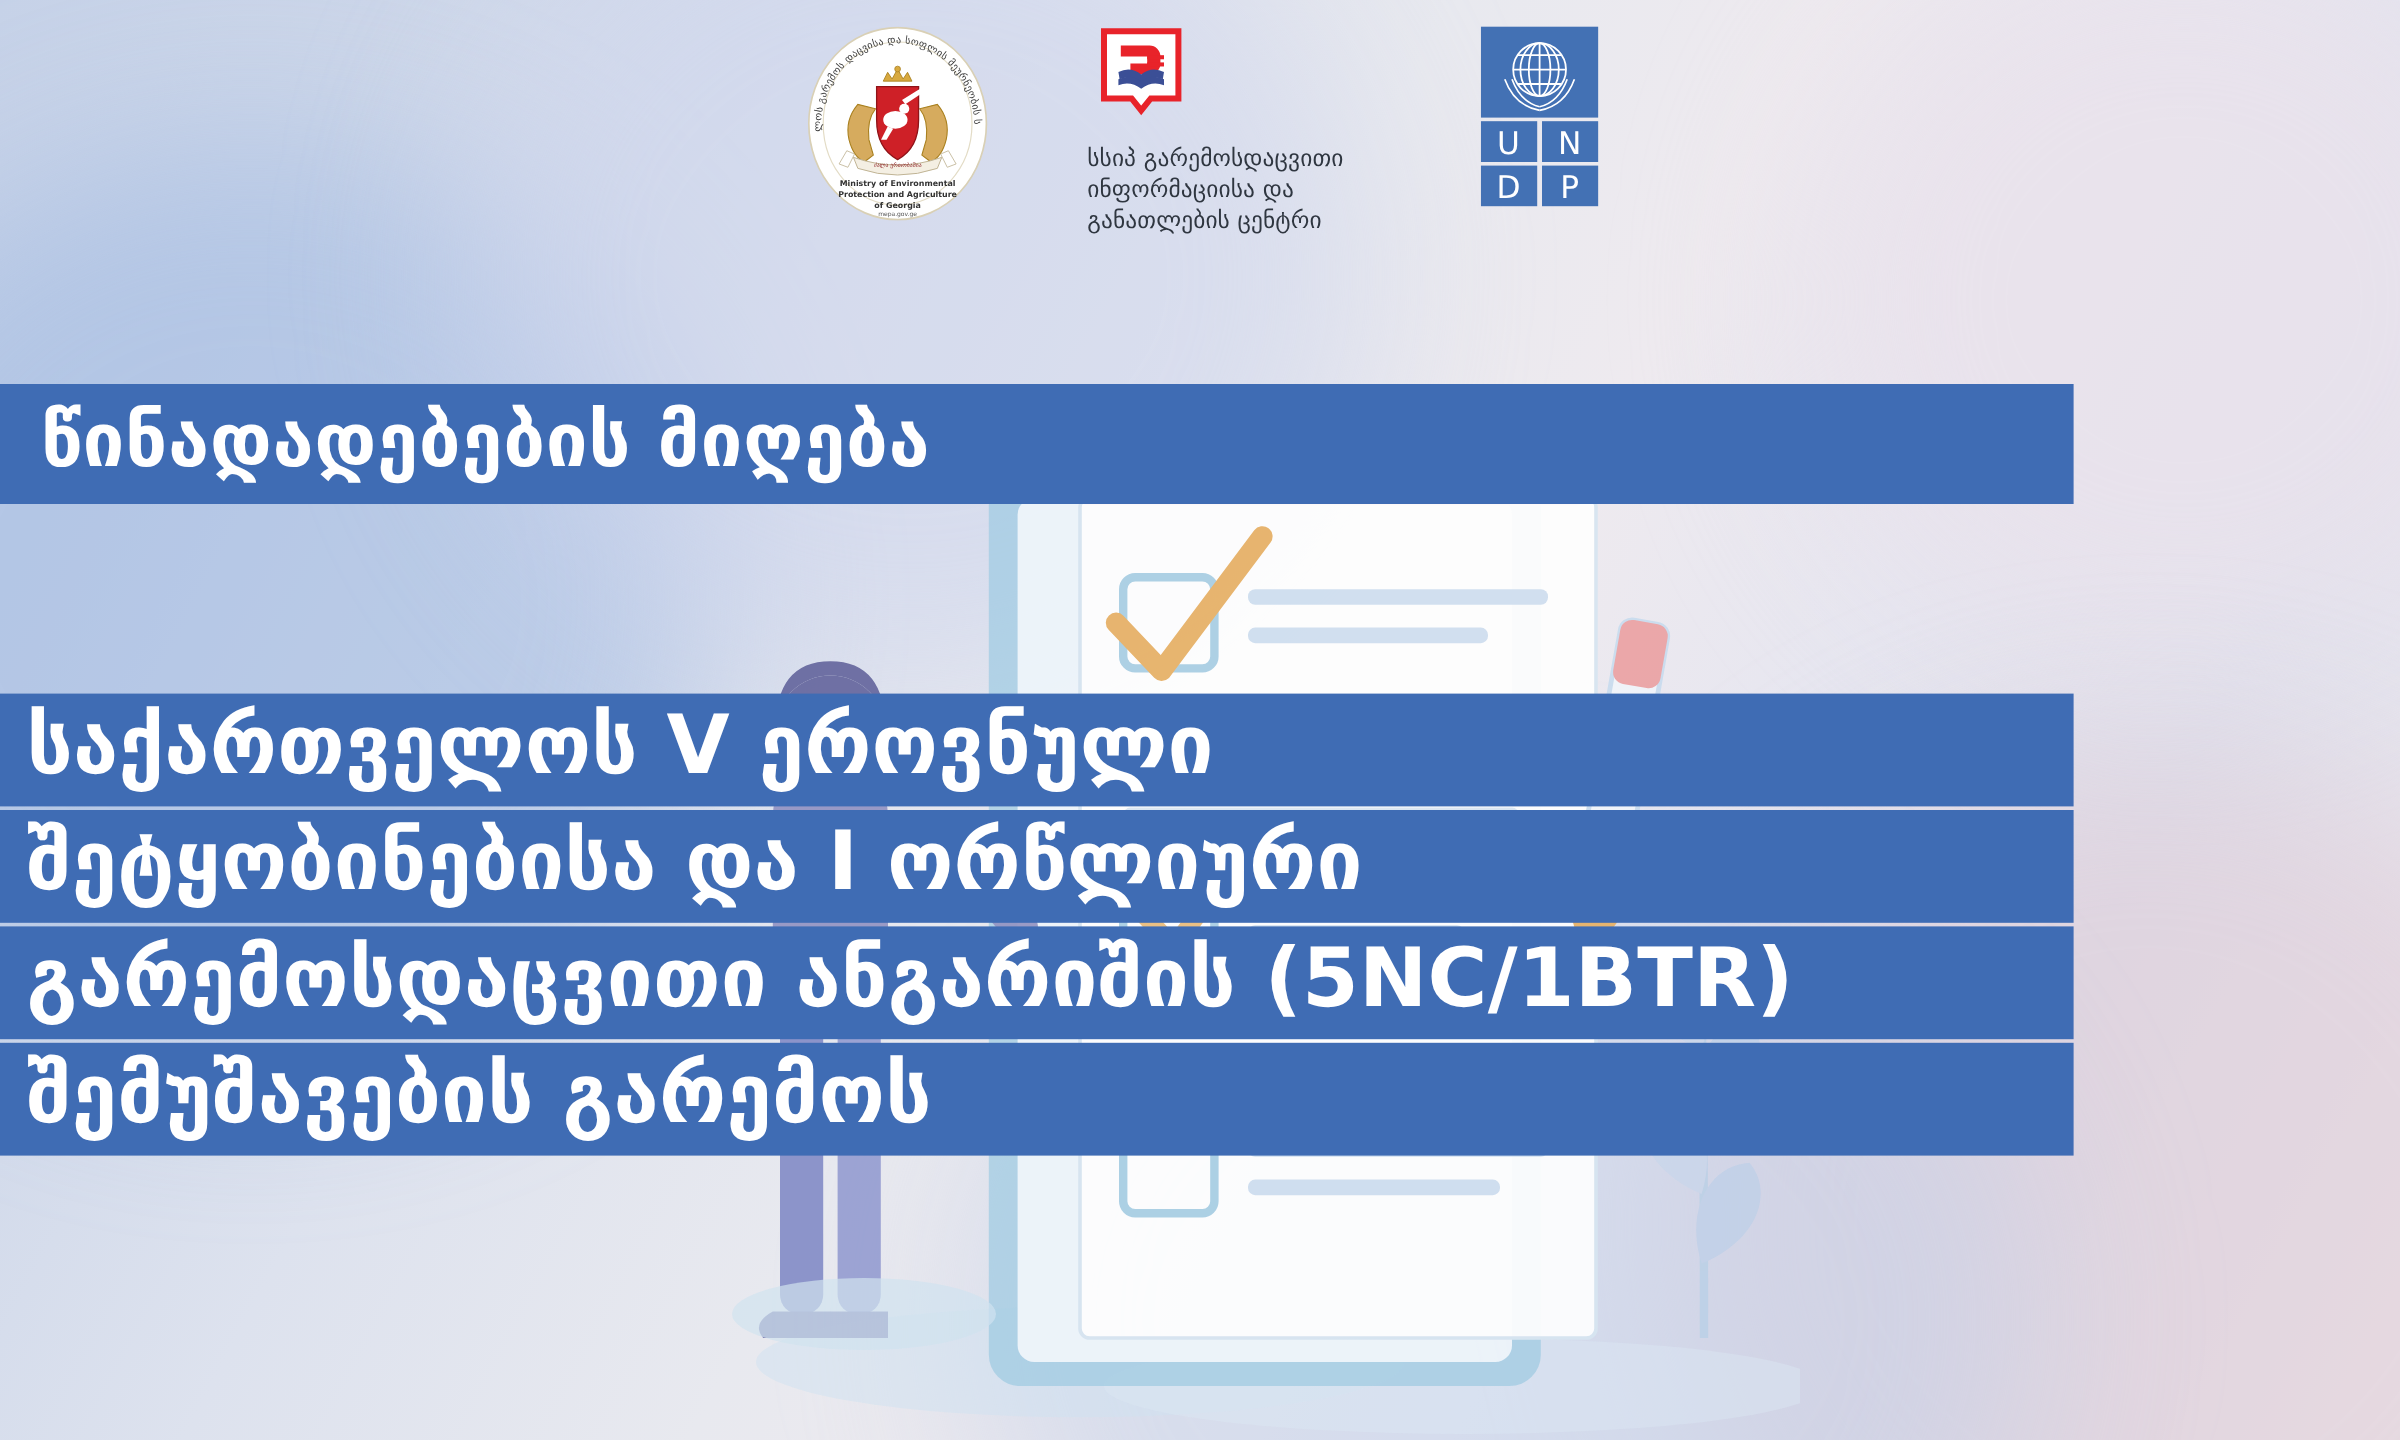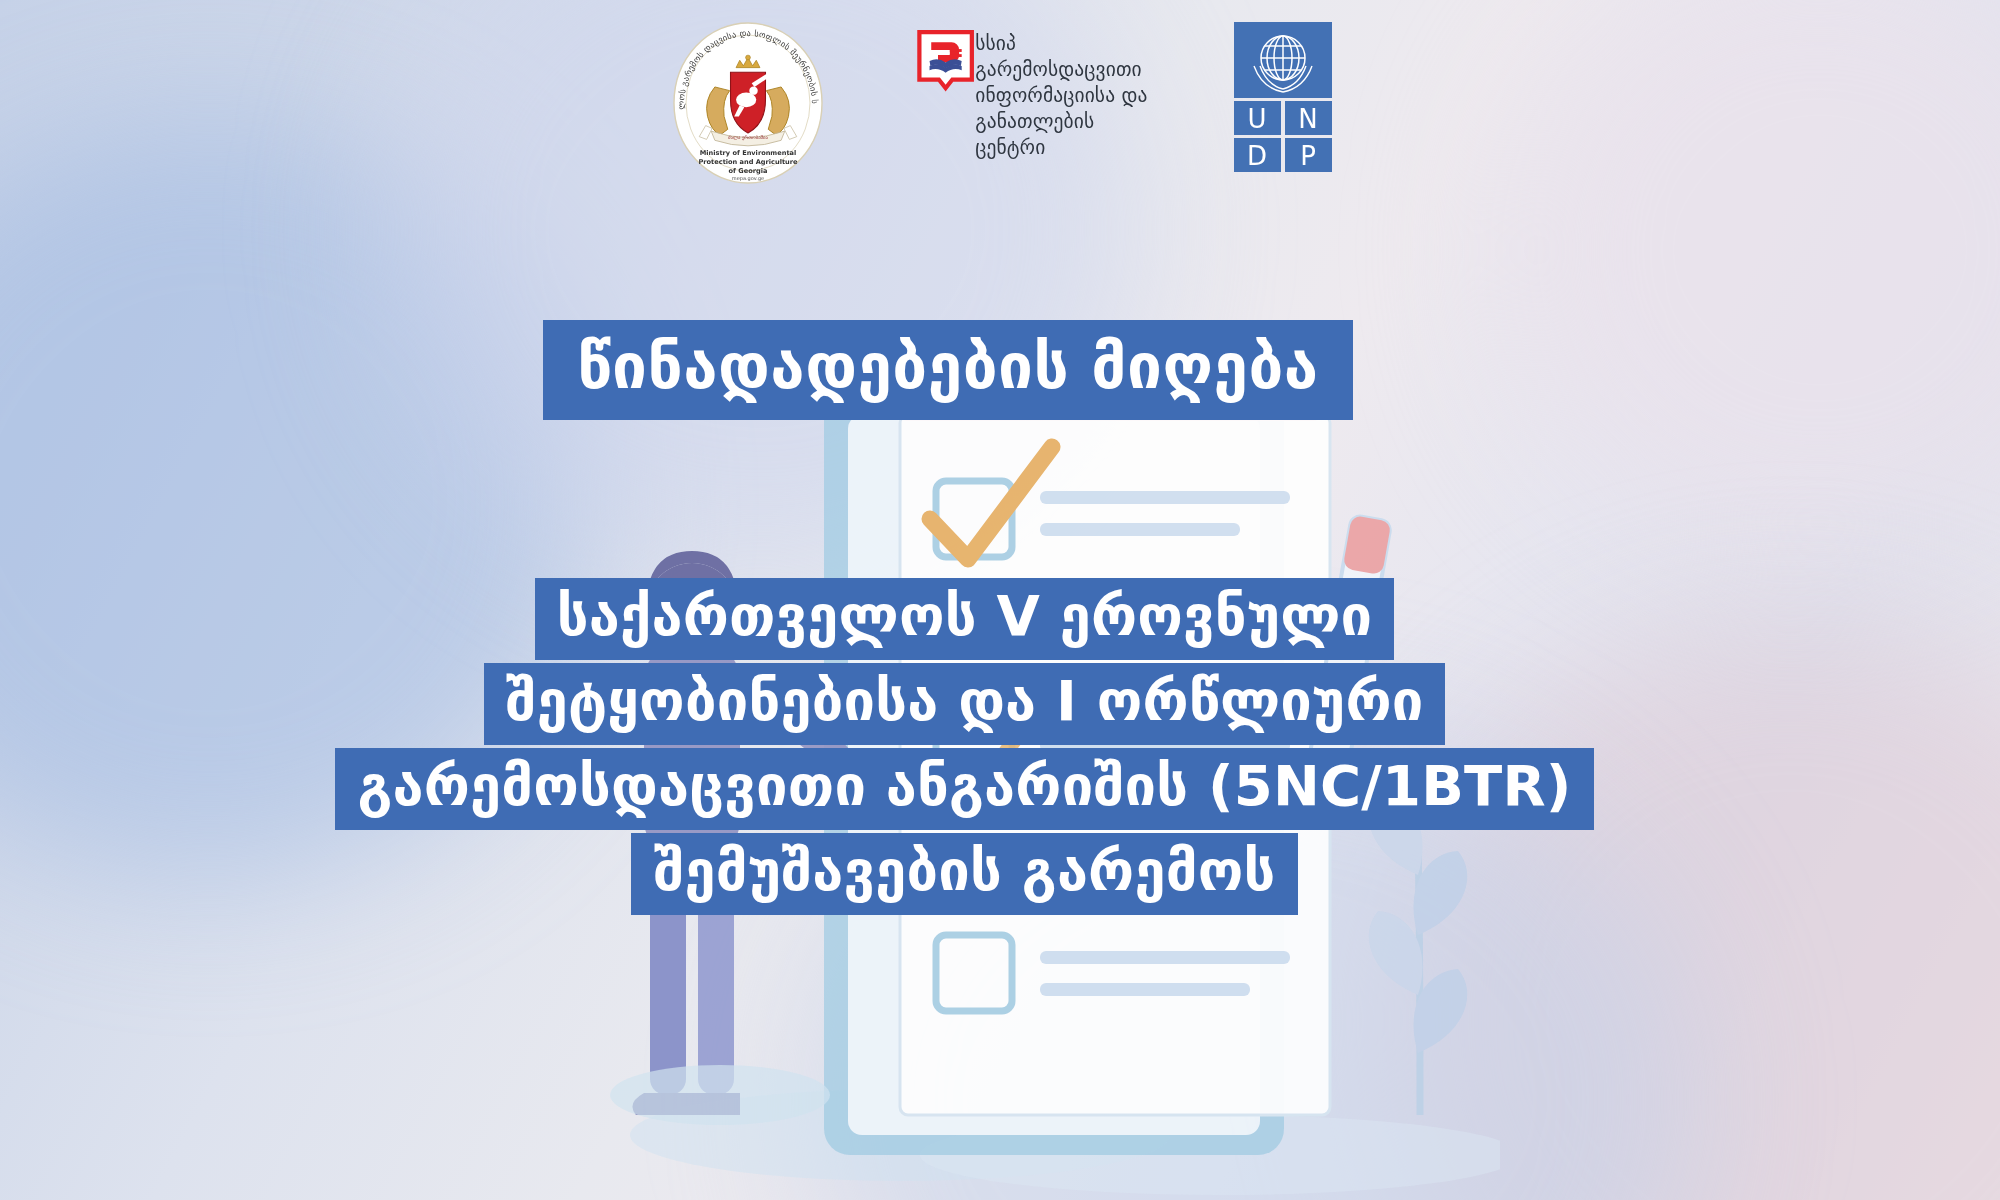--- a/index.html
+++ b/index.html
@@ -72,43 +72,42 @@
   }
   .logo-slot { display: flex; flex-direction: column; align-items: center; }
 
   
   .gef-wrap { width: 190px; height: 165px; }
 
   
   .mepa-wrap { width: 160px; height: 162px; }
 
   
-  .eiec-wrap { width: 250px; display: flex; flex-direction: row; align-items: flex-start; }
+  .eiec-wrap { width: 250px; display: flex; flex-direction: column; align-items: flex-start; }
   .eiec-mark { width: 70px; height: 88px; margin-left: 10px; }
   .eiec-text {
     margin-top: 9px;
     font-size: 19.5px;
     line-height: 1.33;
     color: #2f3640;
     font-family: "DejaVu Sans", "Liberation Sans", sans-serif;
     letter-spacing: .1px;
     white-space: pre-line;
   }
 
   
   .undp-wrap { width: 98px; }
 
   
   .band-stack {
     position: absolute;
     left: 0;
-    width: 1896px;
+    width: 1728px;
     display: flex;
     flex-direction: column;
-    align-items: center;
   }
 
   #title-stack { top: 320px; }
   #subtitle-stack { top: 578px; }
 
   .band {
     background: #3f6cb4;
     color: #ffffff;
     font-family: "DejaVu Sans", "Liberation Sans", sans-serif;
     font-weight: bold;
@@ -117,26 +116,25 @@
   }
 
   .band-title {
     font-size: 62px;
     line-height: 1.06;
     padding: 14px 34px 20px 34px;
     letter-spacing: .5px;
   }
 
   .band-sub {
-    font-size: 56px;
+    font-size: 68px;
     line-height: 1.0;
     padding: 10px 22px 16px 22px;
     letter-spacing: .2px;
     margin-bottom: 3px;
-    margin-left: 33px;
   }
 </style>
 </head>
 <body>
 
 <div id="poster">
 
   <div class="bg-tint tint-a"></div>
   <div class="bg-tint tint-b"></div>
   <div class="bg-tint tint-c"></div>

